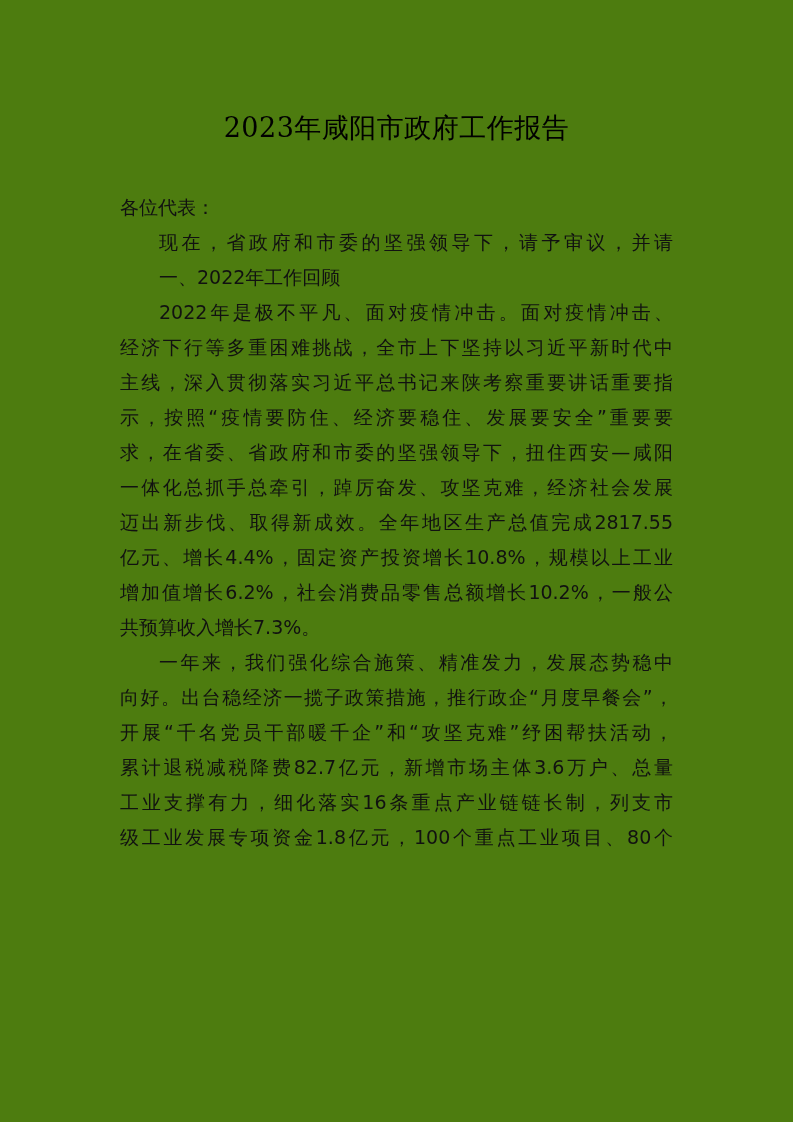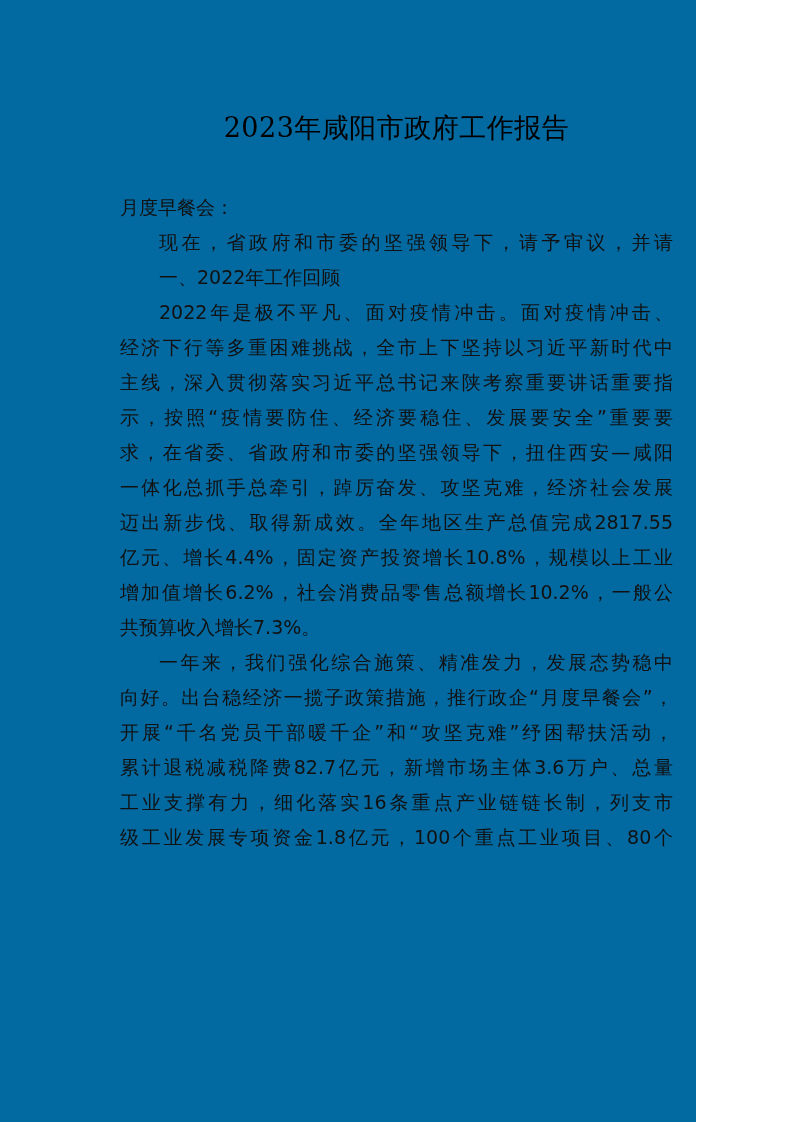--- a/index.html
+++ b/index.html
@@ -1,17 +1,17 @@
 <!DOCTYPE html>
 <html><head>
 <meta charset="utf-8">
 <style>
   html, body { margin: 0; padding: 0; background: #ffffff; }
   body { width: 793px; height: 1122px; position: relative; overflow: hidden; }
-  .page { position: absolute; left: 0; top: 0; width: 696px; height: 1122px; background: #0369a1; }
+  .page { position: absolute; left: 0; top: 0; width: 793px; height: 1122px; background: #4d7c0f; }
   .title {
     position: absolute; left: 0; top: 108px; width: 793px; text-align: center;
     font-family: "DejaVu Serif", "Liberation Serif", serif;
     font-size: 27px; color: #000; letter-spacing: 0.5px; line-height: 40px;
   }
   .body-text {
     position: absolute; left: 120px; top: 190px; width: 553px;
     font-family: "DejaVu Sans", "Liberation Sans", sans-serif;
     font-size: 19px; line-height: 35px; color: #111;
   }
@@ -20,21 +20,21 @@
   .indent { padding-left: 39px; }
   .heading { font-weight: normal; }
 </style>
 </head>
 <body>
 
 <div class="page">
   <div class="title">2023年咸阳市政府工作报告</div>
 
   <div class="body-text">
-    <span class="line last">月度早餐会：</span>
+    <span class="line last">各位代表：</span>
 
     <span class="line indent">现在，省政府和市委的坚强领导下，请予审议，并请</span>
 
     <span class="line last indent heading">一、2022年工作回顾</span>
 
     <span class="line indent">2022年是极不平凡、面对疫情冲击。面对疫情冲击、</span>
     <span class="line">经济下行等多重困难挑战，全市上下坚持以习近平新时代中</span>
     <span class="line">主线，深入贯彻落实习近平总书记来陕考察重要讲话重要指</span>
     <span class="line">示，按照“疫情要防住、经济要稳住、发展要安全”重要要</span>
     <span class="line">求，在省委、省政府和市委的坚强领导下，扭住西安—咸阳</span>

